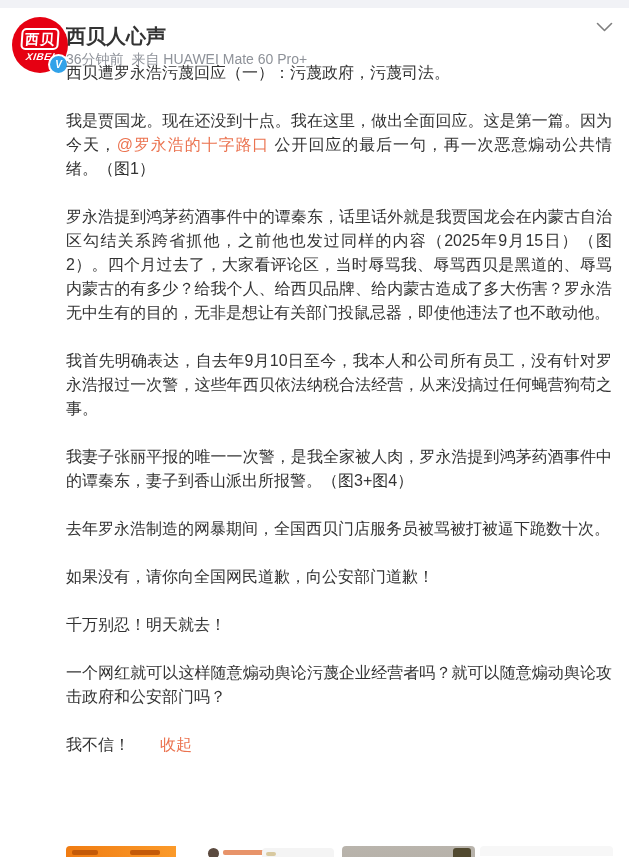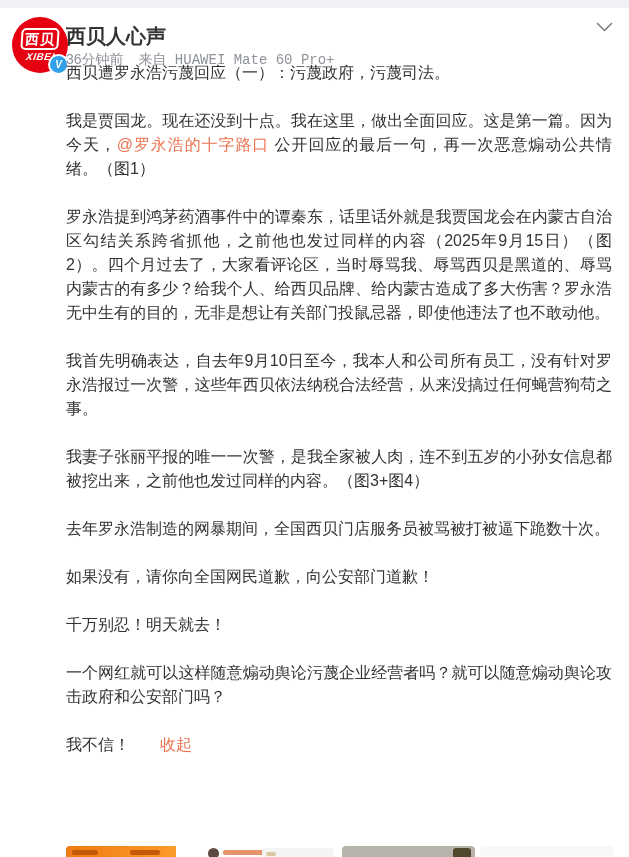--- a/index.html
+++ b/index.html
@@ -26,21 +26,21 @@
     position:absolute;right:-1px;bottom:-2px;width:17px;height:17px;border-radius:50%;
     background:#31a2e9;border:2px solid #fff;color:#fff;font-size:10px;font-weight:bold;
     font-style:italic;display:flex;align-items:center;justify-content:center;
   }
   .user-name{
     position:absolute;left:66px;top:23px;font-size:20px;font-weight:bold;color:#333;cursor:pointer;
   }
   .post-meta{
     position:absolute;left:66px;top:51px;font-size:14px;color:#8e9299;
   }
-  .post-meta .src{margin-left:11px;font-family:Liberation Mono, monospace;}
+  .post-meta .src{margin-left:4px;}
   .chevron{position:absolute;right:16px;top:22px;cursor:pointer;line-height:0;}
   
   .content{
     position:absolute;left:66px;top:61px;width:546px;
     font-size:16px;line-height:24px;color:#333;text-align:justify;
   }
   .content p{margin:0 0 24px 0;}
   .mention,.collapse{color:#eb7350;text-decoration:none;cursor:pointer;}
   .collapse{margin-left:10px;padding-left:20px;}
   
@@ -79,21 +79,21 @@
   <svg width="17" height="11" viewBox="0 0 17 11">
     <polyline points="1.5,1.5 8.5,8.5 15.5,1.5" fill="none" stroke="#7f7f7f" stroke-width="1.6" stroke-linecap="round" stroke-linejoin="round"></polyline>
   </svg>
 </div>
 
 <div class="content">
   <p>西贝遭罗永浩污蔑回应（一）：污蔑政府，污蔑司法。</p>
   <p><span>我是贾国龙。现在还没到十点。我在这里，做出全面回应。这是第一篇。因为今天，</span><a class="mention">@罗永浩的十字路口</a><span> 公开回应的最后一句，再一次恶意煽动公共情绪。（图1）</span></p>
   <p>罗永浩提到鸿茅药酒事件中的谭秦东，话里话外就是我贾国龙会在内蒙古自治区勾结关系跨省抓他，之前他也发过同样的内容（2025年9月15日）（图2）。四个月过去了，大家看评论区，当时辱骂我、辱骂西贝是黑道的、辱骂内蒙古的有多少？给我个人、给西贝品牌、给内蒙古造成了多大伤害？罗永浩无中生有的目的，无非是想让有关部门投鼠忌器，即使他违法了也不敢动他。</p>
   <p>我首先明确表达，自去年9月10日至今，我本人和公司所有员工，没有针对罗永浩报过一次警，这些年西贝依法纳税合法经营，从来没搞过任何蝇营狗苟之事。</p>
-  <p>我妻子张丽平报的唯一一次警，是我全家被人肉，连不到五岁的小孙女信息都被挖出来，之前他也发过同样的内容。（图3+图4）</p>
+  <p>我妻子张丽平报的唯一一次警，是我全家被人肉，罗永浩提到鸿茅药酒事件中的谭秦东，妻子到香山派出所报警。（图3+图4）</p>
   <p>去年罗永浩制造的网暴期间，全国西贝门店服务员被骂被打被逼下跪数十次。</p>
   <p>如果没有，请你向全国网民道歉，向公安部门道歉！</p>
   <p>千万别忍！明天就去！</p>
   <p>一个网红就可以这样随意煽动舆论污蔑企业经营者吗？就可以随意煽动舆论攻击政府和公安部门吗？</p>
   <p><span>我不信！</span><a class="collapse">收起</a></p>
 </div>
 
 <div class="thumbs">
   <div class="thumb">
     <div class="t1-bar"></div>

